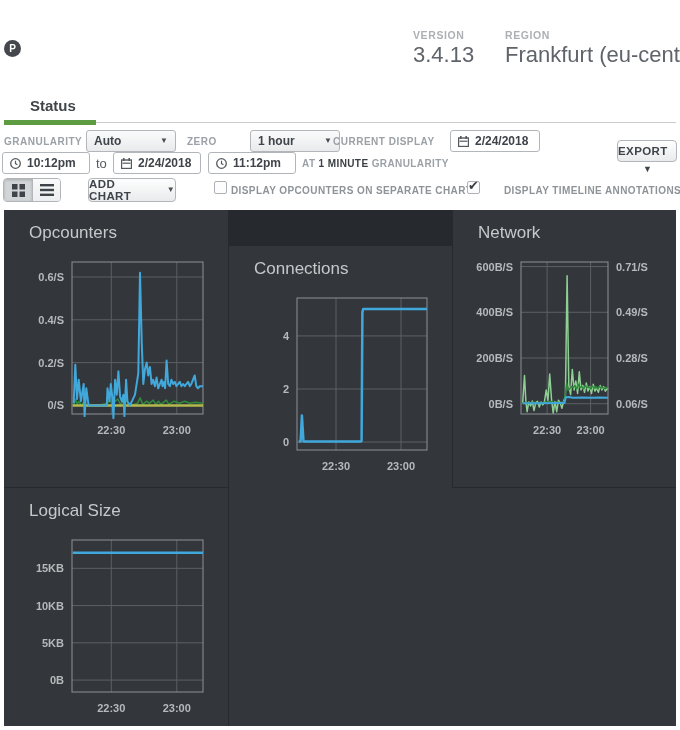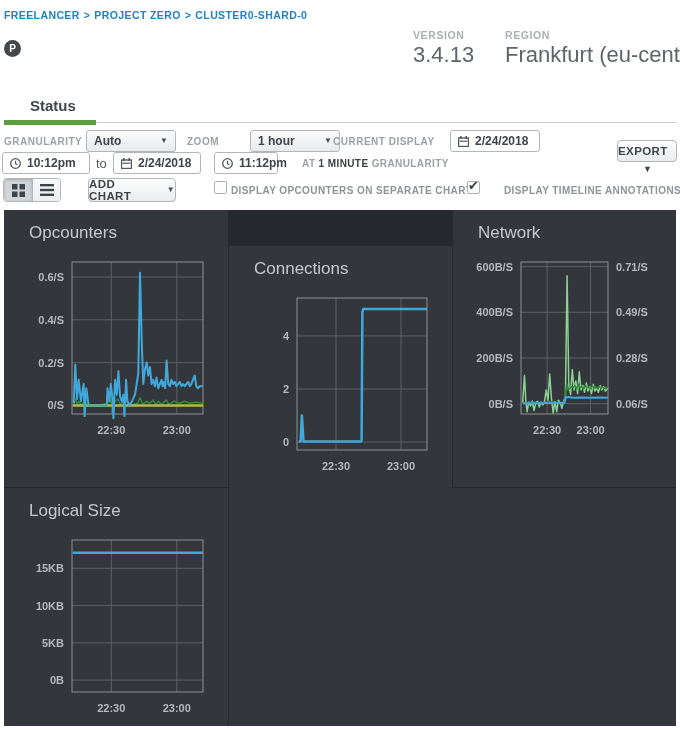--- a/index.html
+++ b/index.html
@@ -67,38 +67,37 @@
   .tile { position:absolute; background:#33373b; }
   .chart-title { position:absolute; left:25px; top:13px; font-size:17px; color:#c6c8ca; }
   .tile svg { position:absolute; left:0; top:0; }
   .bottom-strip { position:absolute; left:0; top:726px; width:680px; height:4px; background:#fff; }
 </style>
 </head>
 <body>
 
 <div class="page">
 
-  <div class="breadcrumb"><span class="crumb">FREELANCER</span><span class="sep">&gt;</span><span class="crumb">PROJECT ZERO</span><span class="sep">&gt;</span><span class="crumb">CLUSTER0-SHARD-0</span></div>
 
   <span class="badge">P</span>
   <div class="meta-label v-col">VERSION</div>
   <div class="meta-value v-col">3.4.13</div>
   <div class="meta-label r-col">REGION</div>
   <div class="meta-value r-col">Frankfurt (eu-central-1)</div>
 
   <div class="tab-status">Status</div>
   <div class="tab-line"></div>
   <div class="tab-green"></div>
 
   <div class="ctl-label" style="left:4px;top:136px;">GRANULARITY</div>
   <div class="select" style="left:86px;top:130px;width:90px;">
     <span>Auto</span>
     <span class="caret">▼</span>
   </div>
-  <div class="ctl-label" style="left:187px;top:136px;">ZOOM</div>
+  <div class="ctl-label" style="left:187px;top:136px;">ZERO</div>
   <div class="select" style="left:230px;top:130px;width:90px;margin-left:20px;">
     <span>1 hour</span>
     <span class="caret">▼</span>
   </div>
   <div class="ctl-label" style="left:333px;top:136px;">CURRENT DISPLAY</div>
   <div class="field" style="left:450px;top:130px;width:90px;">
     <svg width="11" height="11" viewBox="0 0 11 11">
         <rect x="0.5" y="2" width="10" height="8.5" fill="none" stroke="#55595e" stroke-width="1.4"></rect>
         <rect x="2" y="0" width="1.6" height="3" fill="#55595e"></rect>
         <rect x="7.4" y="0" width="1.6" height="3" fill="#55595e"></rect>
@@ -121,21 +120,21 @@
   <div class="to-label" style="left:96px;top:156px;">to</div>
   <div class="field" style="left:113px;top:152px;width:88px;">
     <svg width="11" height="11" viewBox="0 0 11 11">
         <rect x="0.5" y="2" width="10" height="8.5" fill="none" stroke="#55595e" stroke-width="1.4"></rect>
         <rect x="2" y="0" width="1.6" height="3" fill="#55595e"></rect>
         <rect x="7.4" y="0" width="1.6" height="3" fill="#55595e"></rect>
         <rect x="1.5" y="4.6" width="8" height="1.2" fill="#55595e"></rect>
       </svg>
     <span>2/24/2018</span>
   </div>
-  <div class="field" style="left:214px;top:152px;width:64px;align-items:center;">
+  <div class="field" style="left:208px;top:152px;width:88px;align-items:center;">
     <svg width="11" height="11" viewBox="0 0 11 11">
         <circle cx="5.5" cy="5.5" r="4.8" fill="none" stroke="#55595e" stroke-width="1.3"></circle>
         <path d="M5.5 2.8 V5.7 L7.4 6.6" fill="none" stroke="#55595e" stroke-width="1.2"></path>
       </svg>
     <span>11:12pm</span>
   </div>
   <div class="at-text" style="left:302px;top:158px;">
     <span>AT</span>
     <span class="strong">1 MINUTE</span>
     <span>GRANULARITY</span>

